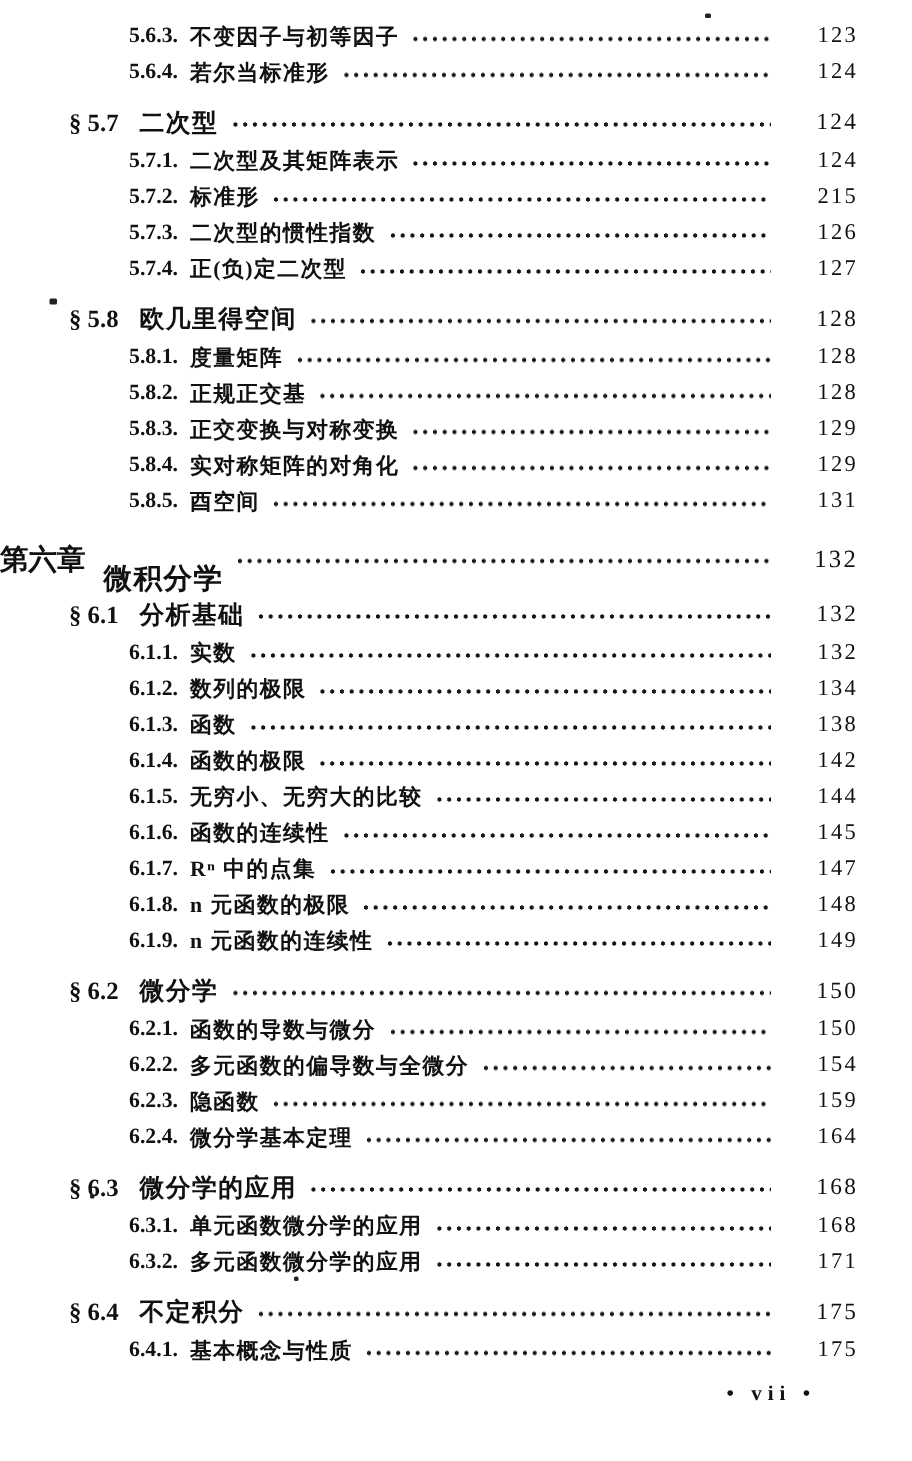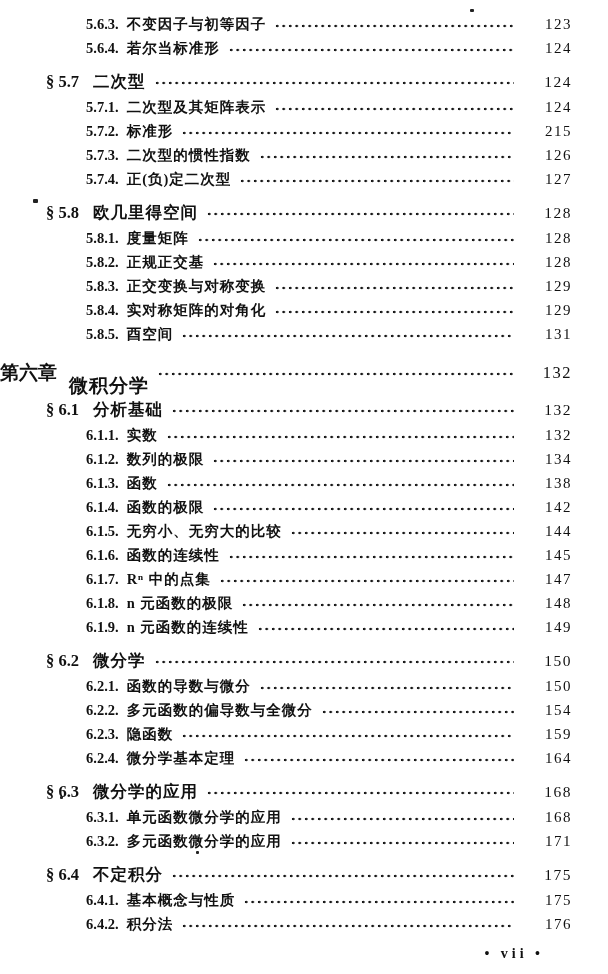--- a/index.html
+++ b/index.html
@@ -282,22 +282,16 @@
         <span class="title">不定积分</span>
         <span class="leader"></span>
         <span class="pagenum">175</span>
       </div>
       <div class="row subsection">
         <span class="num">6.4.1.</span>
         <span class="title">基本概念与性质</span>
         <span class="leader"></span>
         <span class="pagenum">175</span>
       </div>
-      <div class="row subsection">
-        <span class="num">6.4.2.</span>
-        <span class="title">积分法</span>
-        <span class="leader"></span>
-        <span class="pagenum">176</span>
-      </div>
     </div>
 
   <div class="footer">• vii •</div>
 </div>
 
 </body></html>

